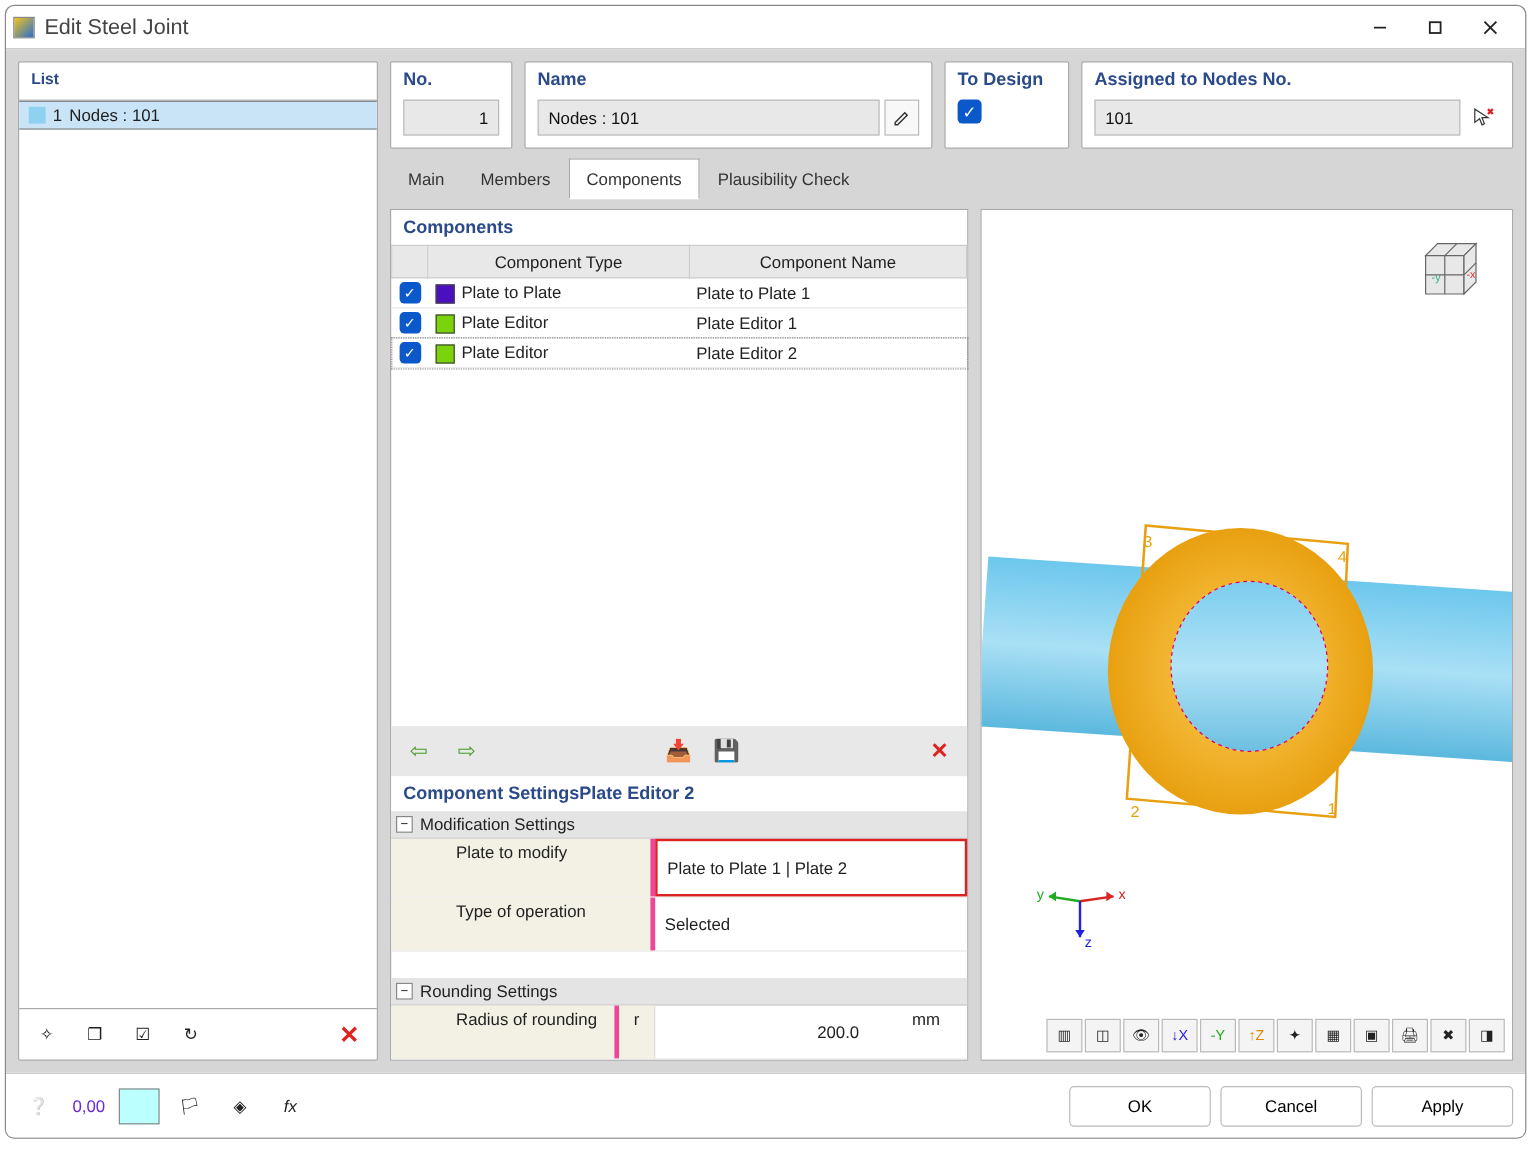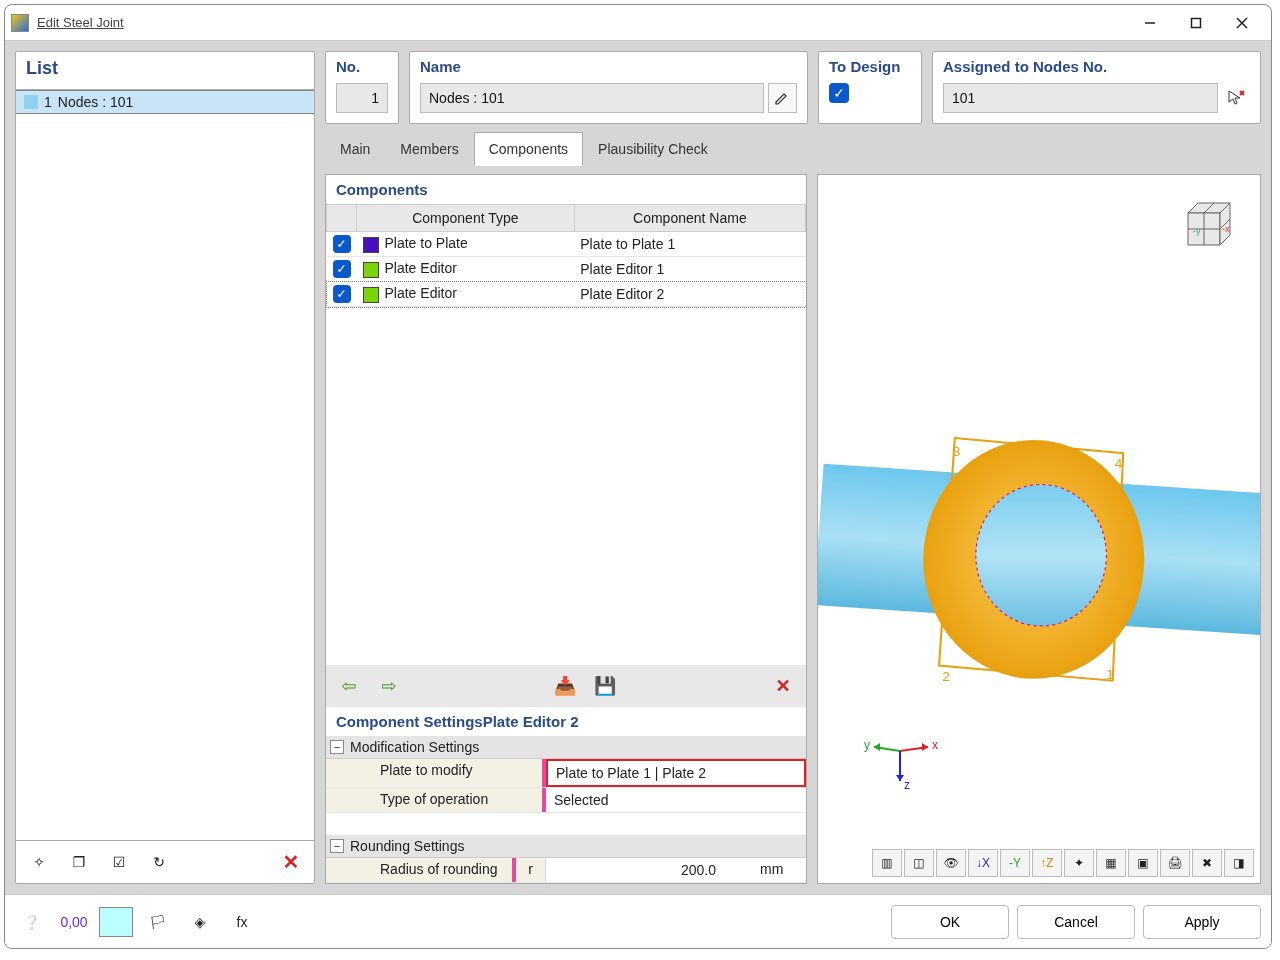--- a/index.html
+++ b/index.html
@@ -3,31 +3,31 @@
 <meta charset="utf-8">
 <style>
 * { box-sizing: border-box; font-family: "Segoe UI", Arial, sans-serif; }
 body { margin: 0; background: #fff; width: 1280px; height: 960px; overflow: hidden; font-size: 13px; color: #222; }
 
 .window { width: 1268px; height: 945px; margin: 4px; border: 1px solid #888; border-radius: 8px; background: #fff; display: flex; flex-direction: column; overflow: hidden; }
 
 
 .titlebar { display: flex; align-items: center; height: 36px; padding: 0 6px; border-bottom: 1px solid #ccc; }
 .titlebar .app-icon { width: 18px; height: 18px; background: linear-gradient(135deg,#f0c419,#2a6dd4); border:1px solid #888; margin-right:8px; }
-.titlebar .title { font-size: 13px; color: #444; flex: 0 0 auto; text-decoration: underline; }
+.titlebar .title { font-size: 18px; color: #444; flex: 0 0 auto; }
 .titlebar .spacer { flex: 1; }
 .titlebar .win-btn { width: 46px; height: 30px; display:flex; align-items:center; justify-content:center; font-size:14px; color:#222; }
 .win-btn svg { width:12px; height:12px; stroke:#222; stroke-width:1.5; fill:none; }
 
 
 .body { flex:1; display:flex; gap:10px; padding:10px; background:#d6d6d6; }
 
 
 .left-panel { width: 300px; background:#fff; border:1px solid #aaa; border-radius:2px; display:flex; flex-direction:column; }
-.panel-head { color:#2a4a8a; font-weight:bold; font-size:18px; padding:6px 10px 10px 10px; border-bottom:1px solid #aaa; }
+.panel-head { color:#2a4a8a; font-weight:bold; font-size:13px; padding:6px 10px 10px 10px; border-bottom:1px solid #aaa; }
 .list-row { display:flex; align-items:center; gap:6px; background:#c9e4f6; padding:3px 8px; font-size:14px; border:1px solid #888; border-left:none; border-right:none;}
 .list-row .sq { width:14px; height:14px; background:#8ed2f0; }
 .left-toolbar { margin-top:auto; padding:6px; display:flex; gap:6px; align-items:center; border-top:1px solid #aaa;}
 .tbtn { width:34px; height:30px; background:#fff; display:flex; align-items:center; justify-content:center; font-size:14px; }
 .tbtn.del { margin-left:auto; color:#d22; font-weight:bold; font-size:20px; }
 
 
 .right-panel { flex:1; display:flex; flex-direction:column; gap:8px; }
 .header-row { display:flex; gap:10px; }
 .field-box { background:#fff; border:1px solid #aaa; border-radius:2px; padding:6px 10px 10px 10px; }
@@ -56,21 +56,21 @@
 .comp-toolbar { margin-top:auto; padding:6px; display:flex; gap:6px; align-items:center; background:#e8e8e8;}
 .comp-toolbar .tbtn { border:none; background:transparent; font-size:18px;}
 
 
 .tree { font-size:14px; }
 .tree-group { background:#e4e4e4; padding:3px 4px; display:flex; align-items:center; gap:6px; border-bottom:1px solid #ccc;}
 .tree-group .exp { width:14px; height:14px; border:1px solid #888; background:#fff; font-size:11px; line-height:12px; text-align:center;}
 .tree-row { display:flex; border-bottom:1px solid #e6e6e6; }
 .tree-row .lbl { width:220px; padding:3px 4px 3px 54px; background:#f3f1e3; border-right:4px solid #ec4899;}
 .tree-row .sym { width:30px; padding:3px 4px; background:#f3f1e3; border-right:1px solid #ddd; text-align:center;}
-.tree-row .val { flex:1; padding:4px 8px; }
+.tree-row .val { flex:1; padding:14px 8px; }
 .tree-row .val.num { text-align:right; padding-right:40px; }
 .tree-row .unit { width:50px; padding:3px 4px;}
 .hl { border:2px solid #d22; }
 
 
 .viewport { flex:1; background:#fff; border:1px solid #aaa; position:relative; }
 .cube-gizmo { position:absolute; top:16px; right:20px; width:72px; height:72px;}
 .axis-gizmo { position:absolute; bottom:86px; left:42px; font-size:12px;}
 .vp-toolbar { position:absolute; bottom:6px; right:6px; display:flex; gap:2px; flex-wrap:wrap; justify-content:flex-end; width: 400px;}
 .vp-toolbar .vbtn { width:30px; height:28px; border:1px solid #bbb; background:#f4f4f4; display:flex; align-items:center; justify-content:center; font-size:12px;}
@@ -123,40 +123,40 @@
         <div class="tbtn">❐</div>
         <div class="tbtn">☑</div>
         <div class="tbtn">↻</div>
         <div class="tbtn del">✕</div>
       </div>
     </div>
 
     <div class="right-panel">
 
       <div class="header-row">
-        <div class="field-box" style="width:74px;">
+        <div class="field-box" style="width:102px;">
           <div class="field-label">No.</div>
           <input class="input ro" readonly="" value="1" style="">
         </div>
         <div class="field-box" style="flex:1;">
           <div class="field-label">Name</div>
           <div class="name-wrap">
             <input class="input" value="Nodes : 101" style="">
             <div class="icon-btn">
               <svg width="16" height="16" viewBox="0 0 16 16">
                   <path d="M2 12 L10 4 L12 6 L4 14 L2 14 Z" fill="none" stroke="#333" stroke-width="1.2"></path>
                 </svg>
             </div>
           </div>
         </div>
         <div class="field-box" style="width:104px;">
           <div class="field-label">To Design</div>
           <div class="chk">✓</div>
         </div>
-        <div class="field-box" style="width:329px;">
+        <div class="field-box" style="width:360px;">
           <div class="field-label">Assigned to Nodes No.</div>
           <div class="name-wrap">
             <input class="input" value="101" style="">
             <div class="icon-btn" style="border:none;background:transparent;">
               <svg width="20" height="20" viewBox="0 0 20 20">
                   <path d="M3 3 L3 14 L7 11 L9 16 L11 15 L9 10 L14 10 Z" fill="none" stroke="#333"></path>
                   <line x1="14" y1="3" x2="18" y2="7" stroke="#d22" stroke-width="2"></line>
                   <line x1="18" y1="3" x2="14" y2="7" stroke="#d22" stroke-width="2"></line>
                 </svg>
             </div>
@@ -315,19 +315,19 @@
       </div>
     </div>
   </div>
 
   <div class="footer">
     <div class="tbtn">❔</div>
     <div class="tbtn" style="color:#6d28d9;">0,00</div>
     <div class="tbtn" style="background:#bff;border:1px solid #888;"></div>
     <div class="tbtn">🏳</div>
     <div class="tbtn">◈</div>
-    <div class="tbtn" style="">fx</div>
+    <div class="tbtn" style="font-style:italic;">fx</div>
     <div class="spacer"></div>
     <button class="btn">OK</button>
     <button class="btn">Cancel</button>
     <button class="btn">Apply</button>
   </div>
 </div>
 
 </body></html>

